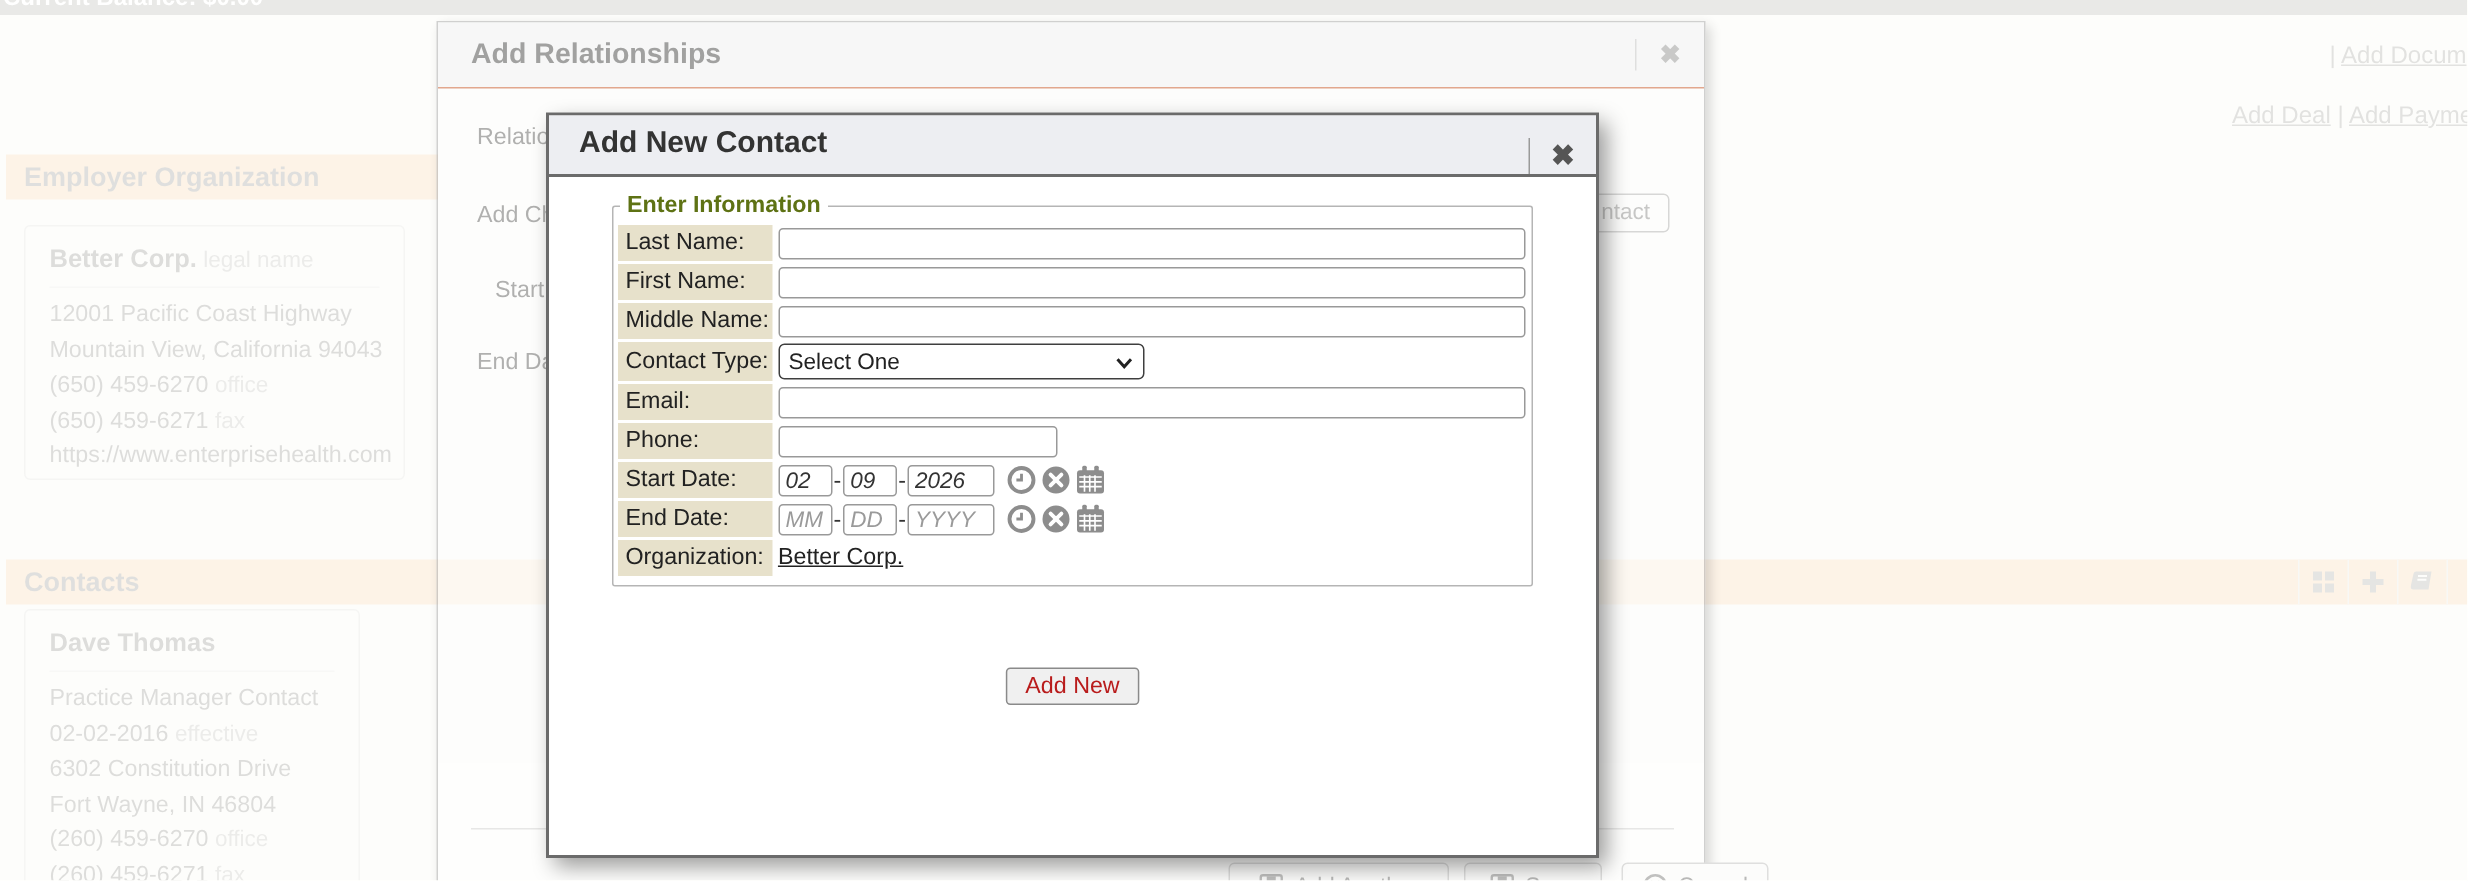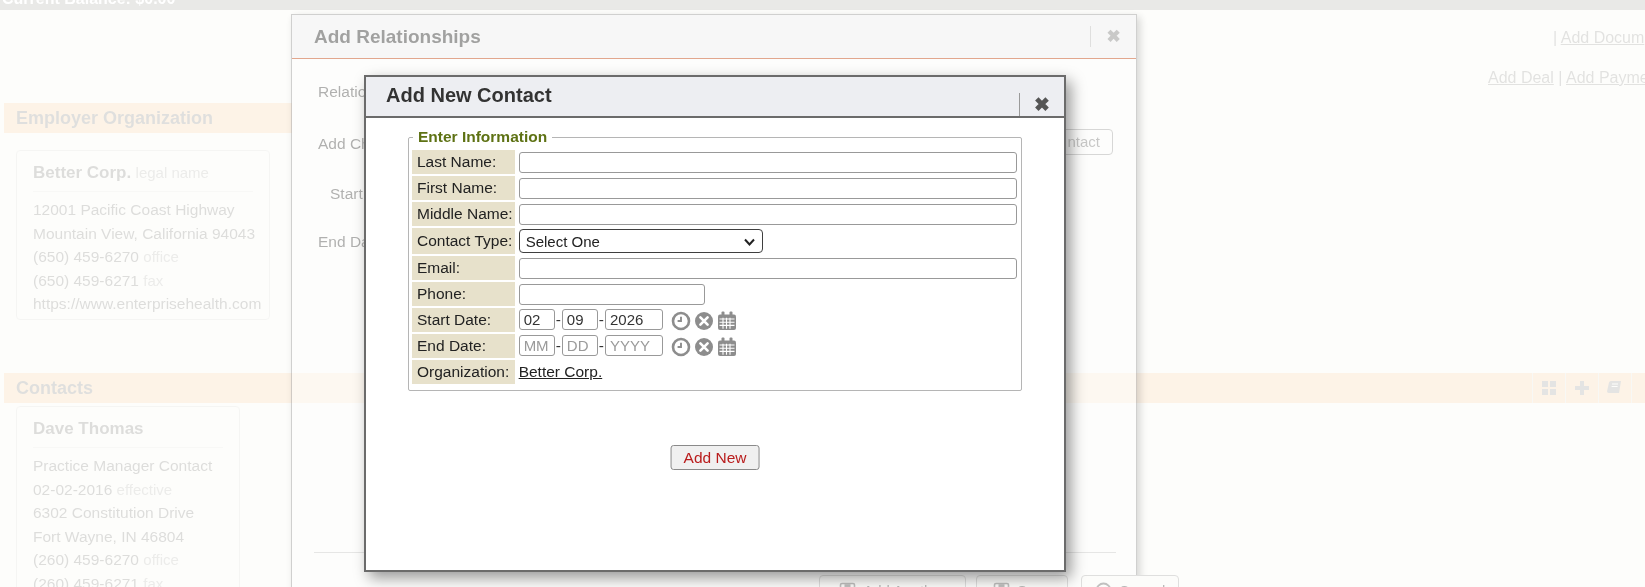--- a/index.html
+++ b/index.html
@@ -70,21 +70,21 @@
   fieldset.einfo legend { font-size:15.5px; font-weight:bold; color:#5e7214;
                           padding:0 5px; margin-left:2px; }
   table.frm { border-collapse:separate; border-spacing:1px 2px; width:608px;
               font-size:15.5px; }
   table.frm td { vertical-align:middle; }
   td.lab { width:97px; background:#e7e1cb; color:#222; padding:3px 2px 3px 5px;
            white-space:nowrap; }
   td.val { padding:1px 0 1px 3px; color:#333; }
   input.txt { height:21px; border:1px solid #999; border-radius:3px;
               font-family:"Liberation Sans", sans-serif; font-size:15px;
-              padding:0 4px; color:#333; }
+              padding:0 4px; color:#333;font-style:italic; }
   input.txt::placeholder { color:#9a9a9a; }
   .wide { width:498px; }
   .medium { width:186px; }
   .d2 { width:36px; }
   .d4 { width:58px; }
   .dash { margin:0 1px; color:#333; }
   .selectbox { width:244px; height:24px; border:1px solid #3f3f3f; border-radius:4px;
                background:#fff; display:inline-flex; align-items:center;
                font-size:15px; color:#222; padding:0 6px; position:relative;
                cursor:pointer; }

